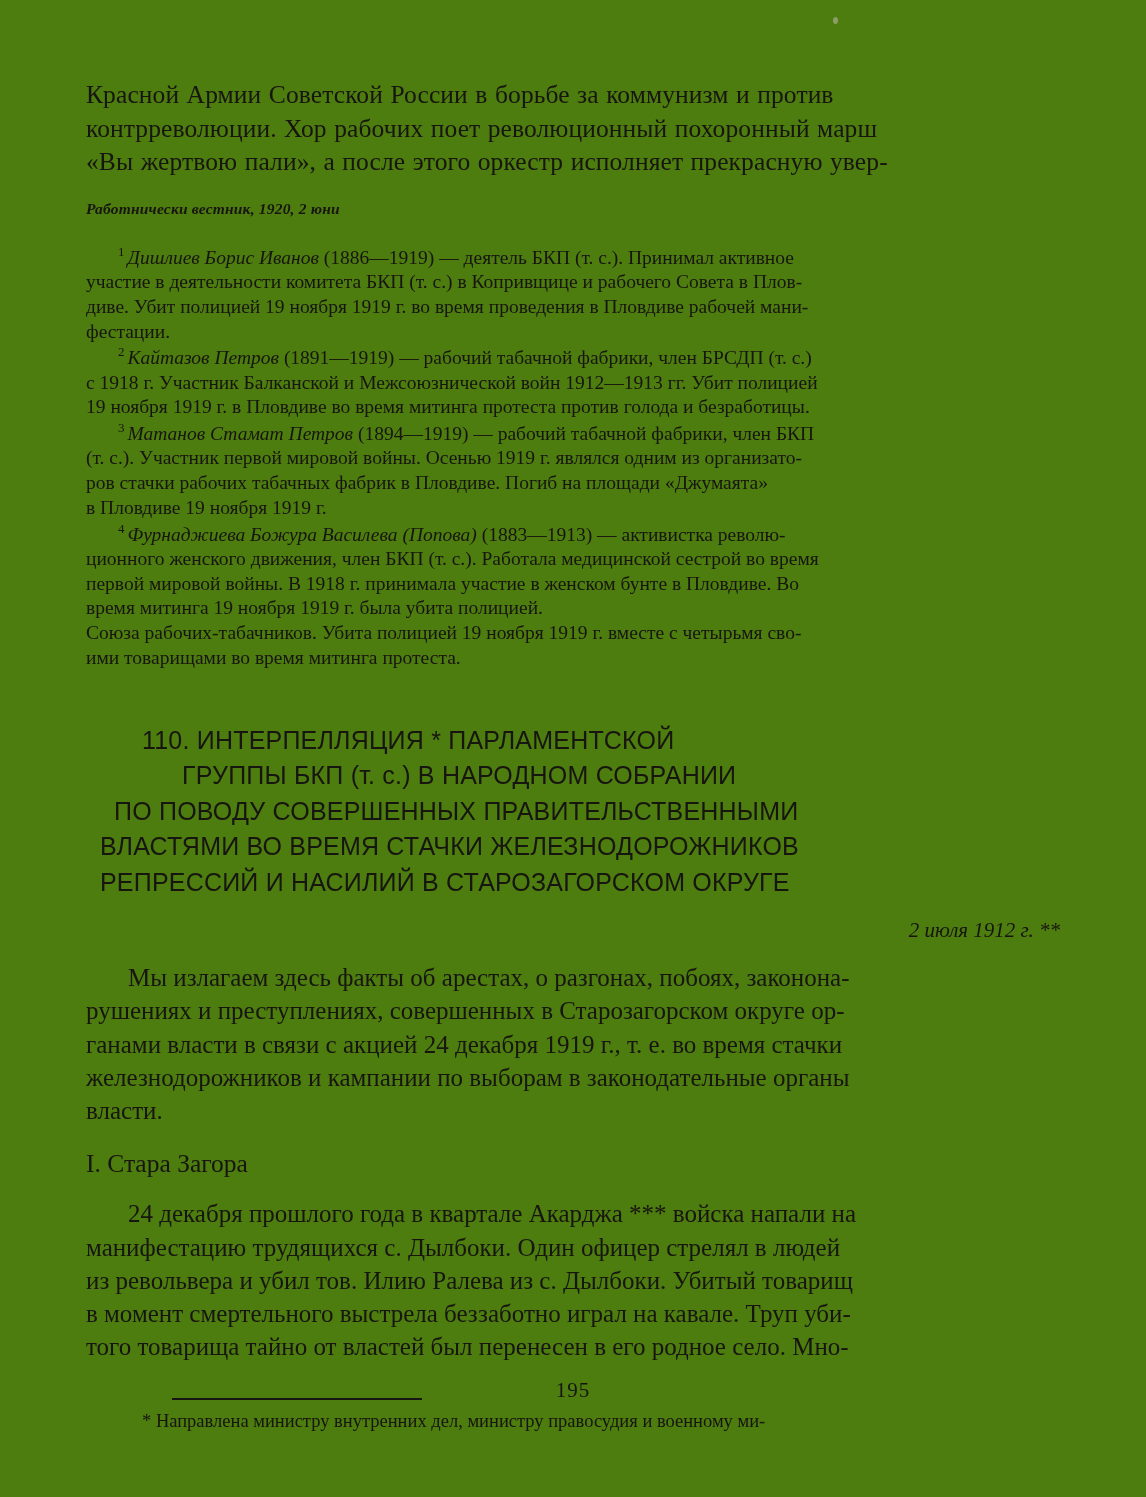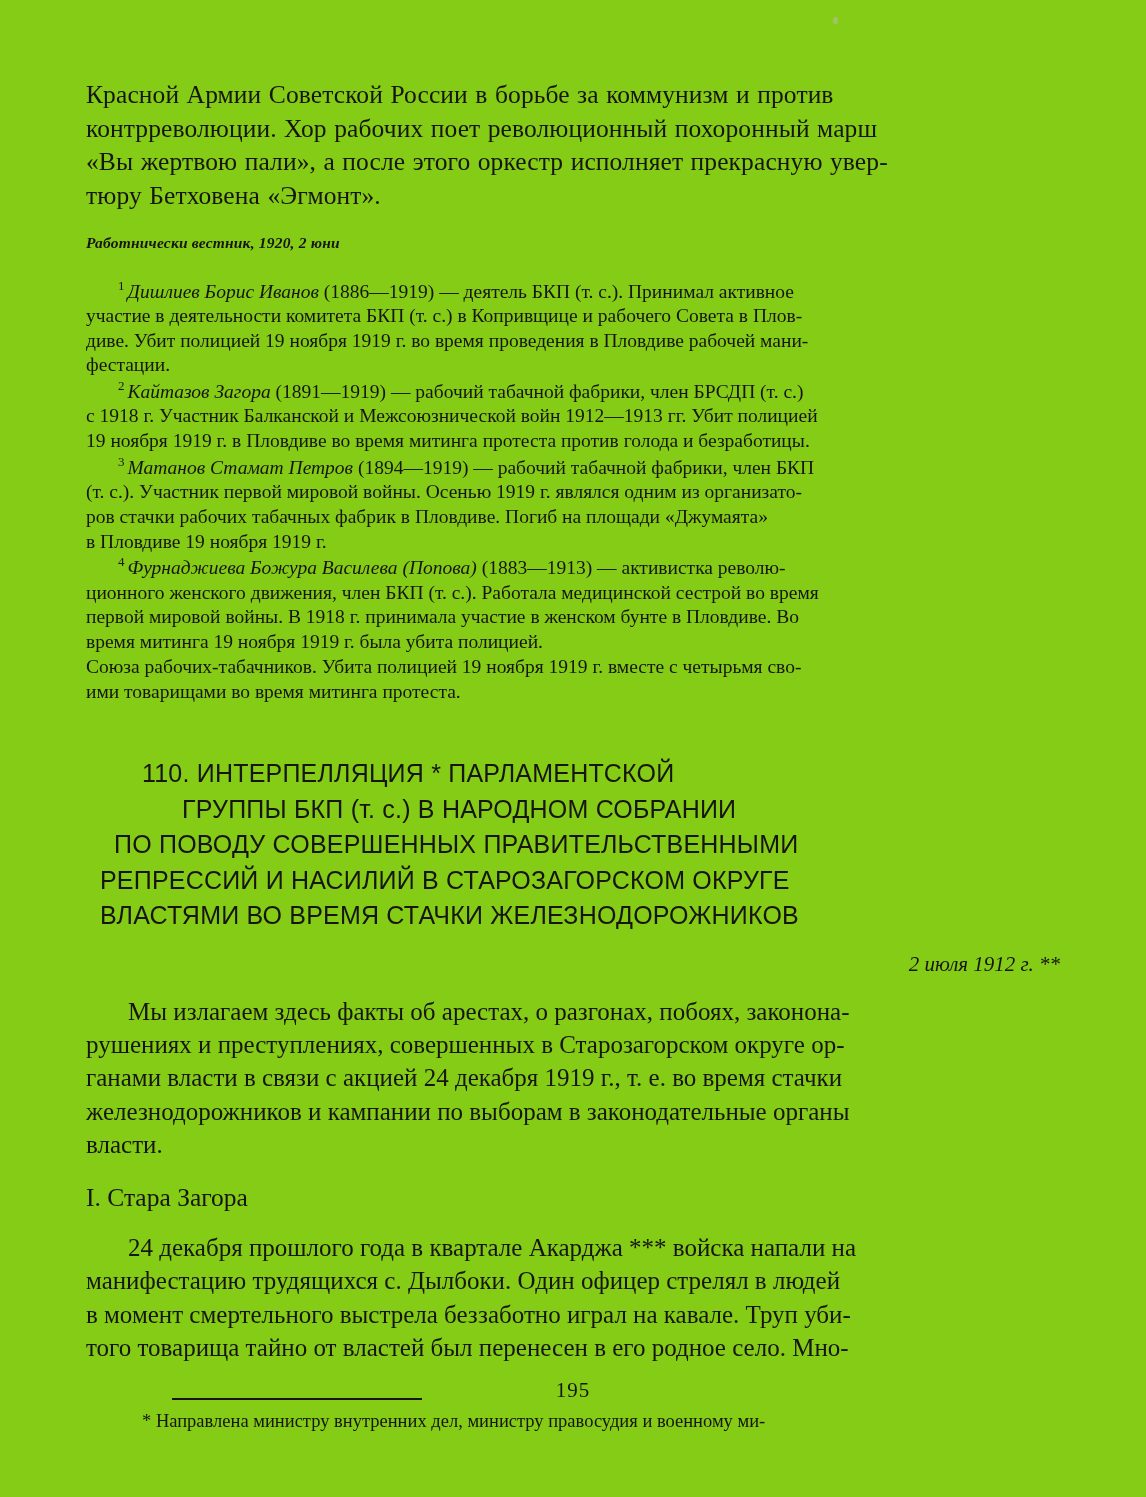--- a/index.html
+++ b/index.html
@@ -13,21 +13,21 @@
     position: relative;
     font-family: "Liberation Serif", serif;
     color: #17150f;
     overflow: hidden;
   }
   .page {
     position: absolute;
     left: 0; top: 0;
     width: 1146px;
     height: 1497px;
-    background: #84cc16;
+    background: #4d7c0f;
   }
   .content {
     position: absolute;
     left: 86px;
     top: 78px;
     width: 980px;
   }
   
   .top-para {
     font-size: 25.5px;
@@ -150,36 +150,35 @@
     <div class="top-para">
       <div class="line-just">
           <span>Красной Армии Советской России в борьбе за коммунизм и против</span>
         </div>
       <div class="line-just">
           <span>контрреволюции. Хор рабочих поет революционный похоронный марш</span>
         </div>
       <div class="line-just">
           <span>«Вы жертвою пали», а после этого оркестр исполняет прекрасную увер-</span>
         </div>
-      <div><span>тюру Бетховена «Эгмонт».</span></div>
     </div>
 
     <div class="source-line">Работнически вестник, 1920, 2 юни</div>
 
     <div class="bios">
 
       <div class="bio">
         <p class="first-line"><span class="sup">1</span><span class="nm">Дишлиев Борис Иванов</span> <span>(1886—1919) — деятель БКП (т. с.). Принимал активное</span></p>
         <p>участие в деятельности комитета БКП (т. с.) в Копривщице и рабочего Совета в Плов-</p>
         <p>диве. Убит полицией 19 ноября 1919 г. во время проведения в Пловдиве рабочей мани-</p>
         <p>фестации.</p>
       </div>
 
       <div class="bio">
-        <p class="first-line"><span class="sup">2</span><span class="nm">Кайтазов Загора</span> <span>(1891—1919) — рабочий табачной фабрики, член БРСДП (т. с.)</span></p>
+        <p class="first-line"><span class="sup">2</span><span class="nm">Кайтазов Петров</span> <span>(1891—1919) — рабочий табачной фабрики, член БРСДП (т. с.)</span></p>
         <p>с 1918 г. Участник Балканской и Межсоюзнической войн 1912—1913 гг. Убит полицией</p>
         <p>19 ноября 1919 г. в Пловдиве во время митинга протеста против голода и безработицы.</p>
       </div>
 
       <div class="bio">
         <p class="first-line"><span class="sup">3</span><span class="nm">Матанов Стамат Петров</span> <span>(1894—1919) — рабочий табачной фабрики, член БКП</span></p>
         <p>(т. с.). Участник первой мировой войны. Осенью 1919 г. являлся одним из организато-</p>
         <p>ров стачки рабочих табачных фабрик в Пловдиве. Погиб на площади «Джумаята»</p>
         <p>в Пловдиве 19 ноября 1919 г.</p>
       </div>
@@ -195,22 +194,22 @@
         <p>Союза рабочих-табачников. Убита полицией 19 ноября 1919 г. вместе с четырьмя сво-</p>
         <p>ими товарищами во время митинга протеста.</p>
       </div>
 
     </div>
 
     <div class="heading">
       <div class="h-line h1">110. ИНТЕРПЕЛЛЯЦИЯ * ПАРЛАМЕНТСКОЙ</div>
       <div class="h-line h2">ГРУППЫ БКП (т. с.) В НАРОДНОМ СОБРАНИИ</div>
       <div class="h-line h3">ПО ПОВОДУ СОВЕРШЕННЫХ ПРАВИТЕЛЬСТВЕННЫМИ</div>
+      <div class="h-line h4">ВЛАСТЯМИ ВО ВРЕМЯ СТАЧКИ ЖЕЛЕЗНОДОРОЖНИКОВ</div>
       <div class="h-line h5">РЕПРЕССИЙ И НАСИЛИЙ В СТАРОЗАГОРСКОМ ОКРУГЕ</div>
-      <div class="h-line h4">ВЛАСТЯМИ ВО ВРЕМЯ СТАЧКИ ЖЕЛЕЗНОДОРОЖНИКОВ</div>
     </div>
 
     <div class="date-line">2 июля 1912 г. **</div>
 
     <div class="body-para">
       <div class="line-just indent">
           <span>Мы излагаем здесь факты об арестах, о разгонах, побоях, законона-</span>
         </div>
       <div class="line-just">
           <span>рушениях и преступлениях, совершенных в Старозагорском округе ор-</span>
@@ -227,20 +226,23 @@
     <div class="section-title">I. Стара Загора</div>
 
     <div class="body-para">
       <div class="line-just indent">
           <span>24 декабря прошлого года в квартале Акарджа *** войска напали на</span>
         </div>
       <div class="line-just">
           <span>манифестацию трудящихся с. Дылбоки. Один офицер стрелял в людей</span>
         </div>
       <div class="line-just">
+          <span>из револьвера и убил тов. Илию Ралева из с. Дылбоки. Убитый товарищ</span>
+        </div>
+      <div class="line-just">
           <span>в момент смертельного выстрела беззаботно играл на кавале. Труп уби-</span>
         </div>
       <div class="line-just">
           <span>того товарища тайно от властей был перенесен в его родное село. Мно-</span>
         </div>
     </div>
 
     <div class="fn-rule"></div>
 
     <div class="footnotes">

